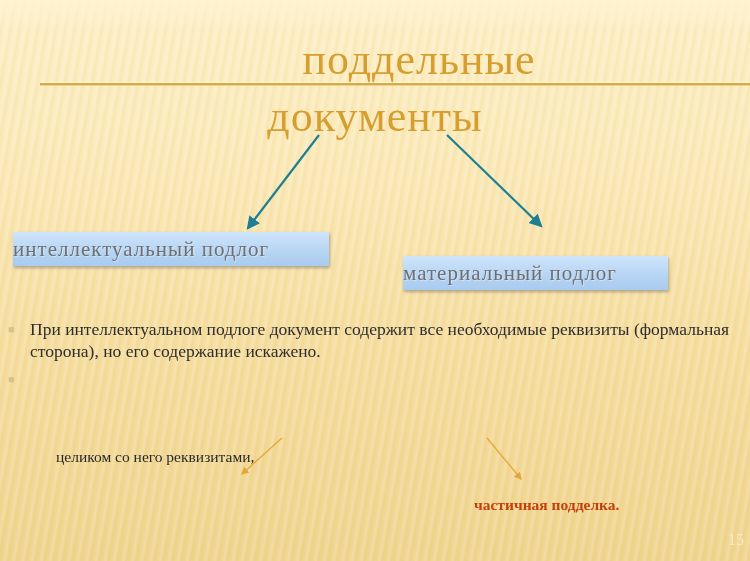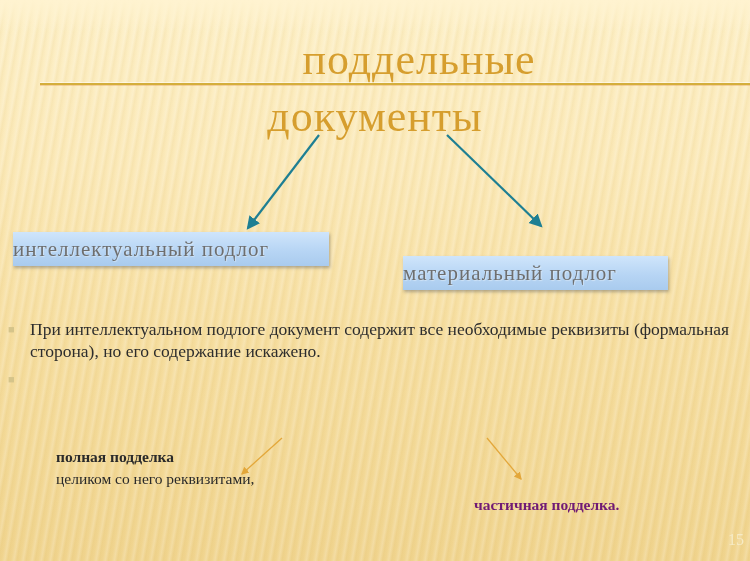--- a/index.html
+++ b/index.html
@@ -46,21 +46,21 @@
     .bullet .marker {
       position: absolute; left: -22px; top: 0; color: #d5c48a; font-size: 11px;
     }
     .sub-left {
       position: absolute; left: 56px; top: 446px;
       font-family: "Liberation Serif", serif; color: #2a2a2a; font-size: 15.5px; line-height: 22px;
     }
     .sub-left .head { font-weight: bold; }
     .sub-right {
       position: absolute; left: 474px; top: 496px;
-      font-family: "Liberation Serif", serif; color: #701a75; font-size: 15.5px; font-weight: bold;
+      font-family: "Liberation Serif", serif; color: #c2410c; font-size: 15.5px; font-weight: bold;
     }
     .page-num {
       position: absolute; left: 728px; top: 531px; color: #f6ebc6; font-size: 16px;
       font-family: "Liberation Serif", serif;
     }
   </style>
 </head>
 <body>
 
 <div class="slide">
@@ -96,20 +96,19 @@
     <div class="bullet">
       <span class="marker">■</span>
       <span>При интеллектуальном подлоге документ содержит все необходимые реквизиты (формальная сторона), но его содержание искажено.</span>
     </div>
     <div class="bullet">
       <span class="marker">■</span>
     </div>
   </div>
 
   <div class="sub-left">
-    <div class="head">полная подделка</div>
     <div>целиком со него реквизитами,</div>
   </div>
 
   <div class="sub-right">частичная подделка.</div>
 
   <div class="page-num">15</div>
 </div>
 
 </body></html>

